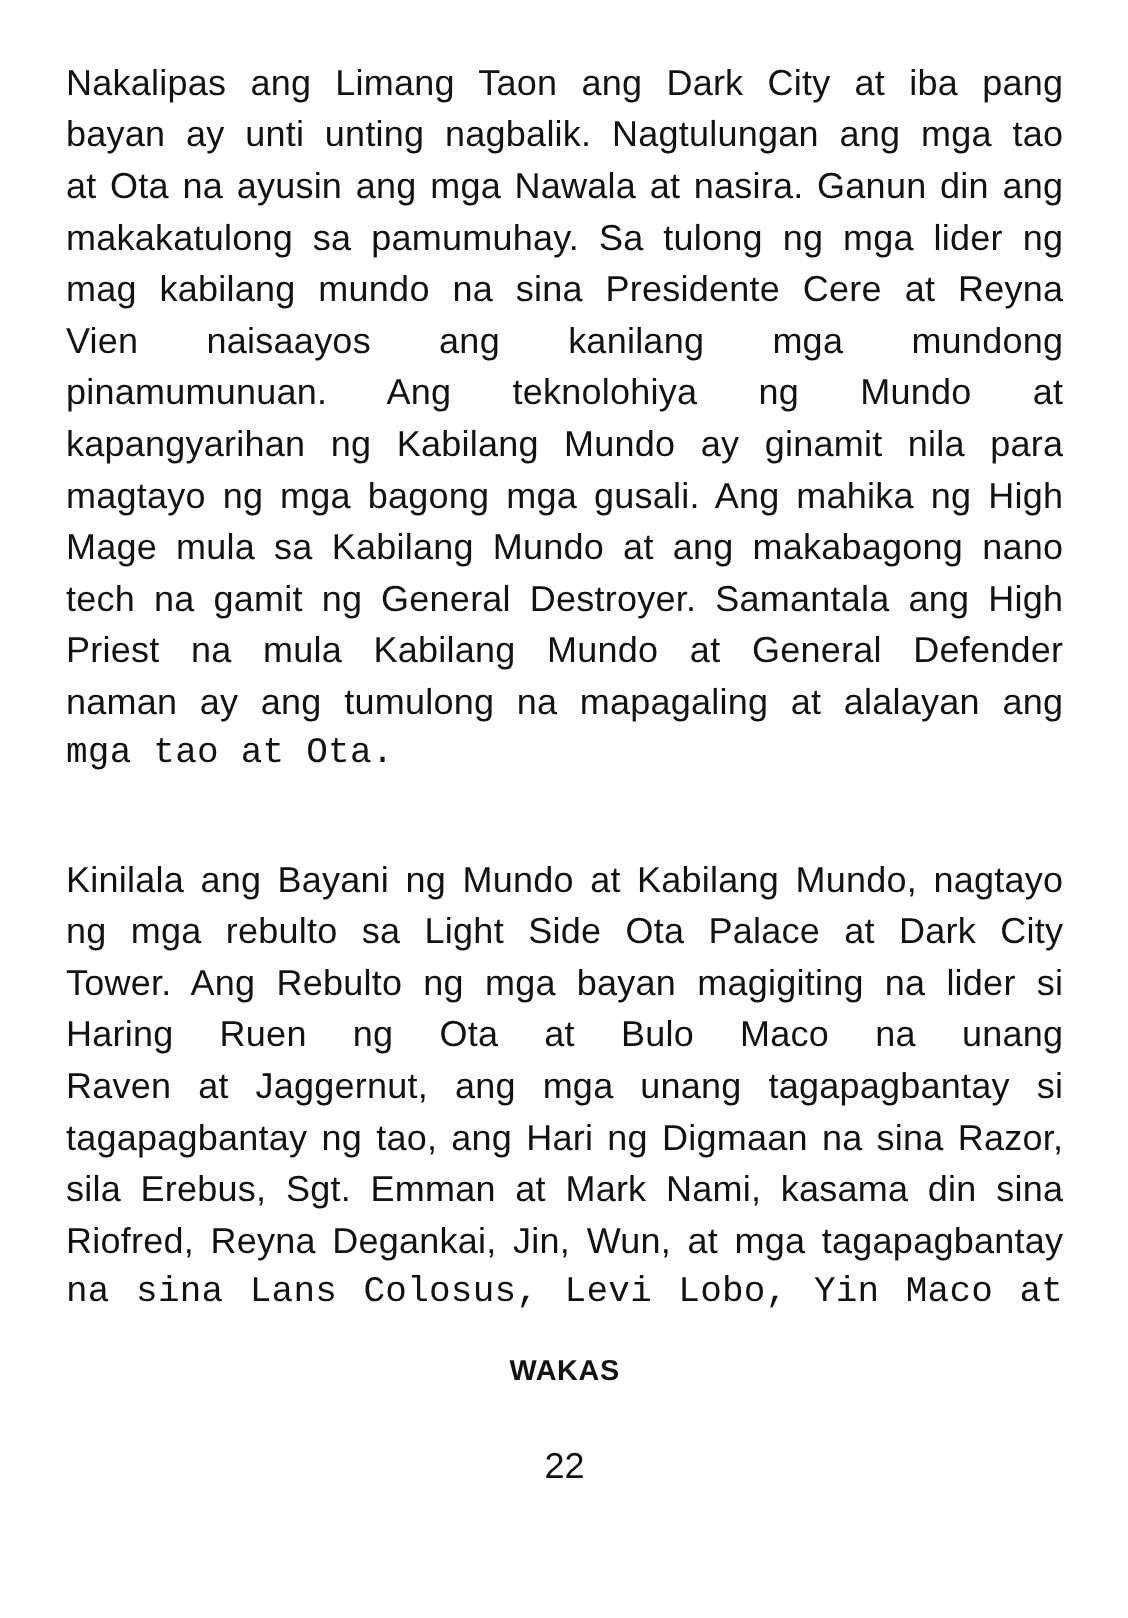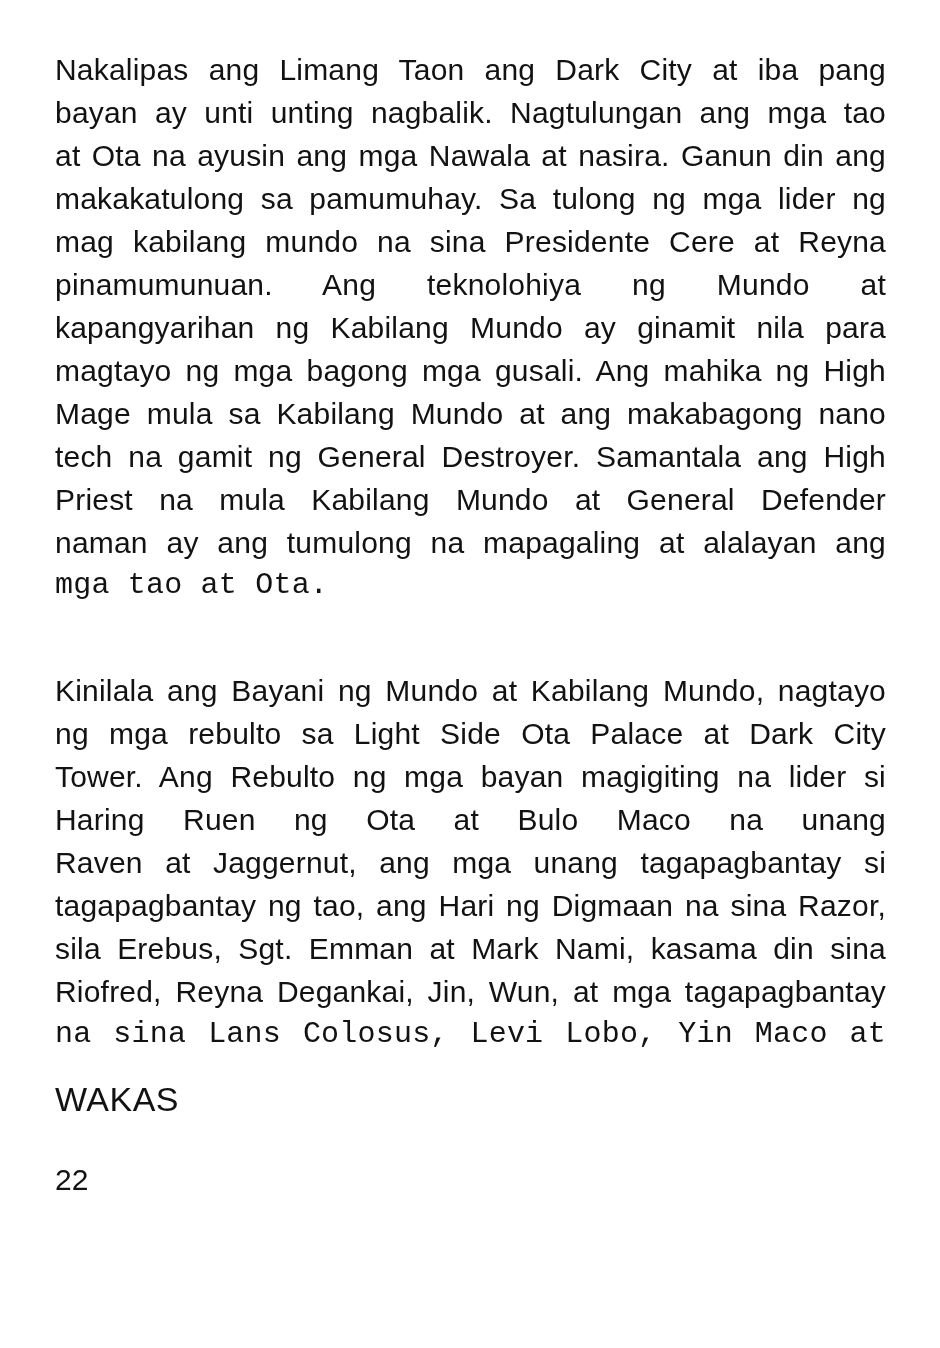--- a/index.html
+++ b/index.html
@@ -36,44 +36,46 @@
   }
   .para .line.last {
     text-align-last: left;
     font-family: Liberation Mono, monospace;
   }
   .para-2 {
     margin-top: 62px;
   }
   .ending {
     margin-top: 22px;
-    font-size: 34px;
-    font-weight: 400;
+    text-align: center;
+    font-size: 24px;
+    font-weight: 700;
     line-height: 43px;
     letter-spacing: 0.5px;
   }
   .page-number {
     margin-top: 37px;
-    text-align: left;
+    text-align: center;
     font-size: 30px;
     font-weight: 400;
     line-height: 43px;
   }
 </style>
 </head>
 <body>
 
 <div class="page">
 
   <div class="para para-1">
     <div class="line">Nakalipas ang Limang Taon ang Dark City at iba pang</div>
     <div class="line">bayan ay unti unting nagbalik. Nagtulungan ang mga tao</div>
     <div class="line">at Ota na ayusin ang mga Nawala at nasira. Ganun din ang</div>
     <div class="line">makakatulong sa pamumuhay. Sa tulong ng mga lider ng</div>
     <div class="line">mag kabilang mundo na sina Presidente Cere at Reyna</div>
+    <div class="line">Vien naisaayos ang kanilang mga mundong</div>
     <div class="line">pinamumunuan. Ang teknolohiya ng Mundo at</div>
     <div class="line">kapangyarihan ng Kabilang Mundo ay ginamit nila para</div>
     <div class="line">magtayo ng mga bagong mga gusali. Ang mahika ng High</div>
     <div class="line">Mage mula sa Kabilang Mundo at ang makabagong nano</div>
     <div class="line">tech na gamit ng General Destroyer. Samantala ang High</div>
     <div class="line">Priest na mula Kabilang Mundo at General Defender</div>
     <div class="line">naman ay ang tumulong na mapagaling at alalayan ang</div>
     <div class="line last">mga tao at Ota.</div>
   </div>
 

